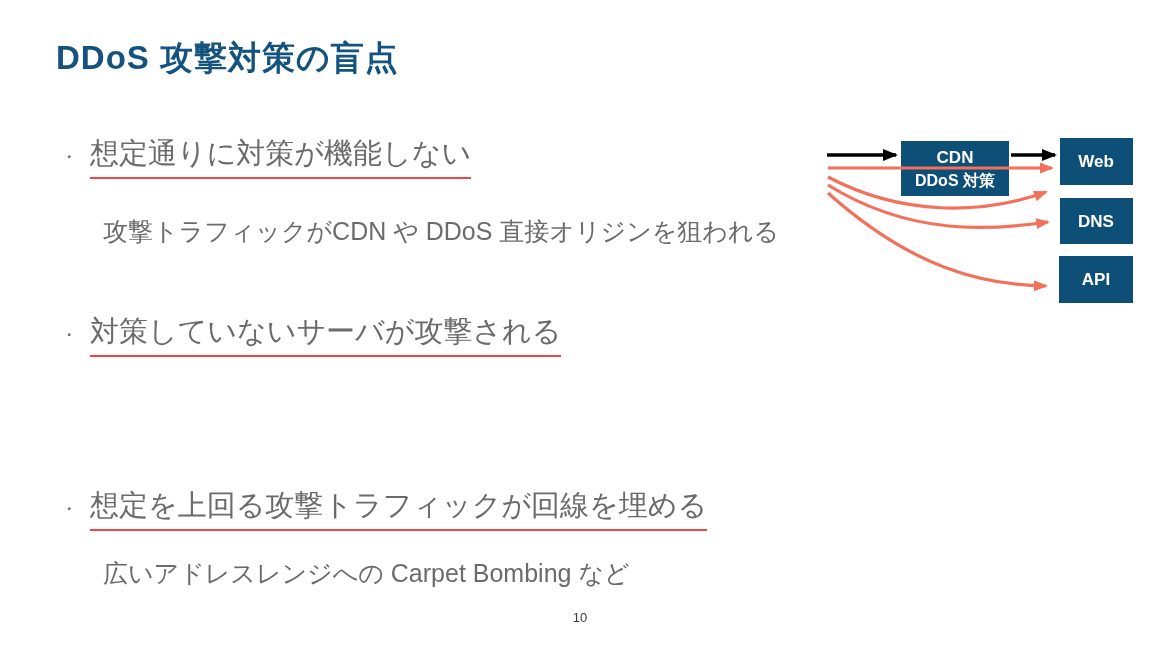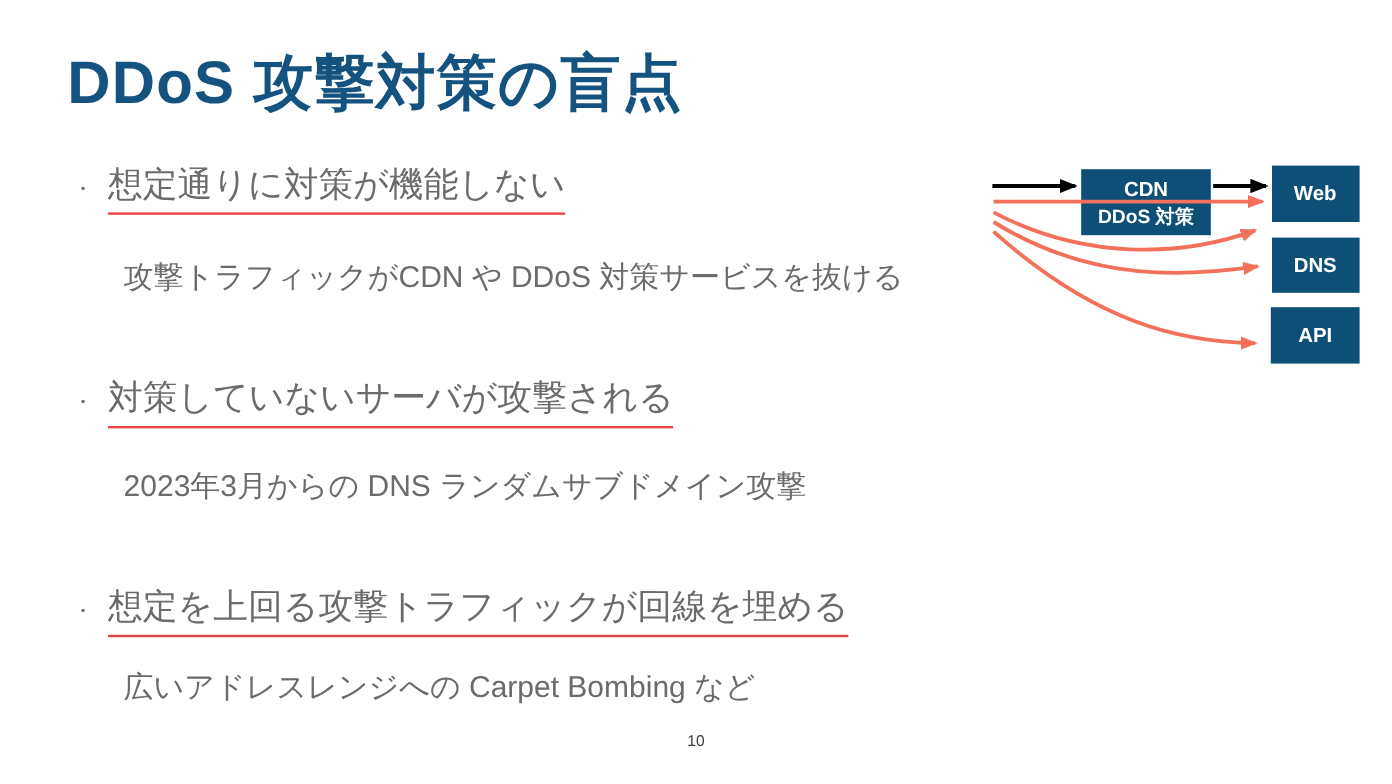--- a/index.html
+++ b/index.html
@@ -3,21 +3,21 @@
 <meta charset="utf-8">
 <style>
   html,body{margin:0;padding:0;}
   body{
     width:1160px;height:653px;background:#ffffff;overflow:hidden;
     font-family:"Liberation Sans","DejaVu Sans",sans-serif;
   }
   .slide{position:relative;width:1160px;height:653px;background:#ffffff;}
   .title{
     position:absolute;left:56px;top:36px;margin:0;
-    font-size:50px;font-weight:600;letter-spacing:1px;
+    font-size:33px;font-weight:600;letter-spacing:1px;
     color:#14537F;white-space:nowrap;
   }
   .bullet-row{
     position:absolute;left:60px;display:flex;align-items:center;
     white-space:nowrap;
   }
   .bullet-dot{
     display:inline-block;width:30px;font-size:18px;color:#6B6B6B;
     text-align:left;flex:0 0 30px;
   }
@@ -44,29 +44,28 @@
 
 <div class="slide">
 
   <h1 class="title">DDoS 攻撃対策の盲点</h1>
 
   <div class="bullet-row" style="top:134px;">
     <span class="bullet-dot">・</span>
     <span class="bullet-heading">想定通りに対策が機能しない</span>
   </div>
   <div class="detail-block" style="top:214px;">
-    <div>攻撃トラフィックがCDN や DDoS 対策サービスを抜ける</div>
+    <div>攻撃トラフィックがCDN や DDoS 直接オリジンを狙われる</div>
   </div>
 
   <div class="bullet-row" style="top:312px;">
     <span class="bullet-dot">・</span>
     <span class="bullet-heading">対策していないサーバが攻撃される</span>
   </div>
   <div class="detail-block" style="top:388px;">
-    <div>2023年3月からの DNS ランダムサブドメイン攻撃</div>
   </div>
 
   <div class="bullet-row" style="top:486px;">
     <span class="bullet-dot">・</span>
     <span class="bullet-heading">想定を上回る攻撃トラフィックが回線を埋める</span>
   </div>
   <div class="detail-block" style="top:556px;text-align:center;">
     <div>広いアドレスレンジへの Carpet Bombing など</div>
   </div>
 

